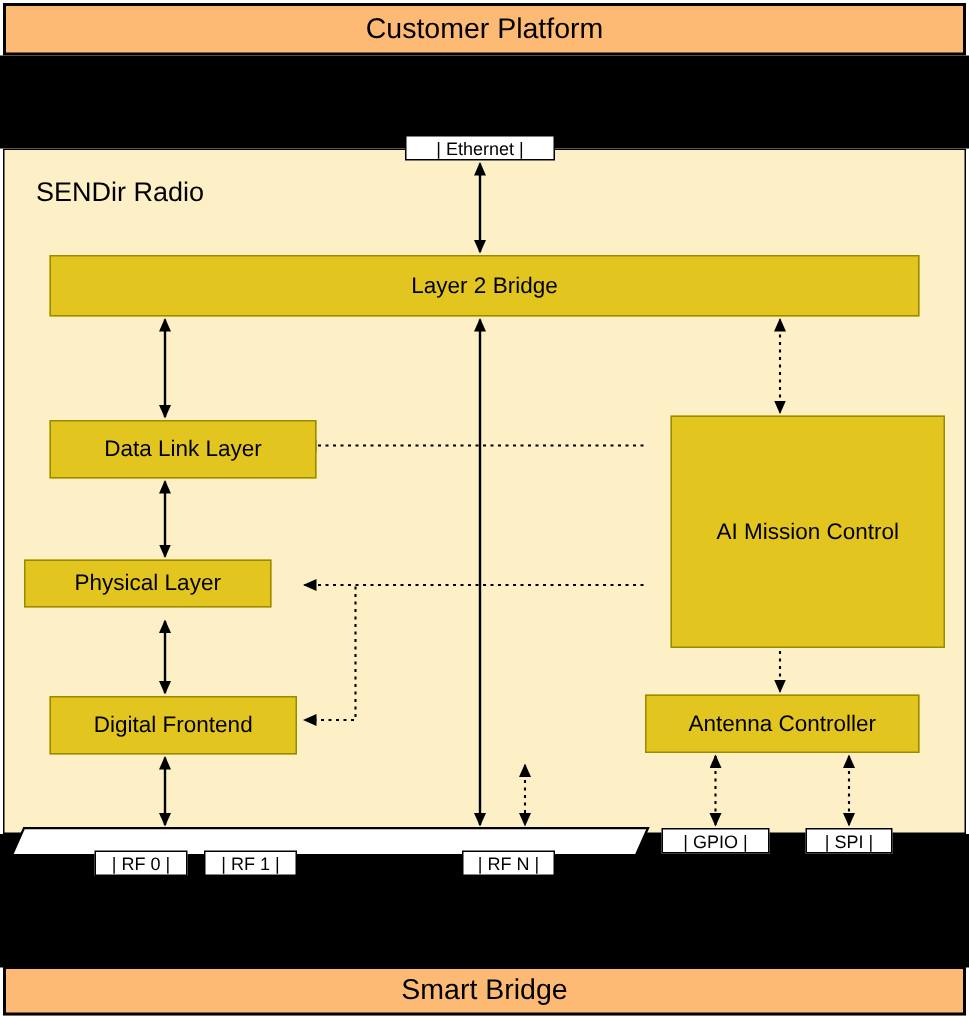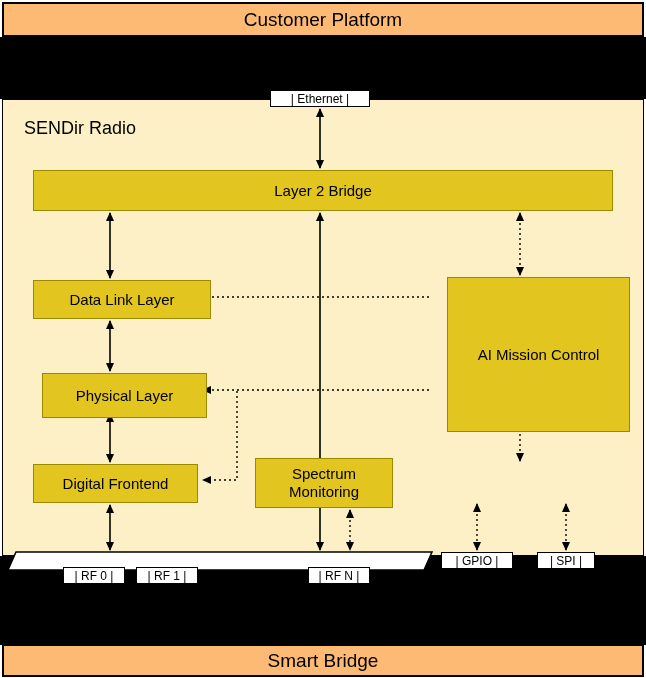--- a/index.html
+++ b/index.html
@@ -67,24 +67,24 @@
     <line class="dotted" x1="520" y1="434" x2="520" y2="461" marker-end="url(#ah)"></line>
     <line class="dotted" x1="350" y1="510" x2="350" y2="550" marker-start="url(#ah)" marker-end="url(#ah)"></line>
     <line class="dotted" x1="477" y1="504" x2="477" y2="550" marker-start="url(#ah)" marker-end="url(#ah)"></line>
     <line class="dotted" x1="566" y1="504" x2="566" y2="550" marker-start="url(#ah)" marker-end="url(#ah)"></line>
 
     <polygon class="bus-shape" points="16,552 432,552 424,570 8,570"></polygon>
   </svg>
 
   <div class="block" style="left:33px;top:170px;width:580px;height:41px">Layer 2 Bridge</div>
   <div class="block" style="left:33px;top:280px;width:178px;height:39px">Data Link Layer</div>
-  <div class="block" style="left:42px;top:373px;width:165px;height:45px">Physical Layer</div>
+  <div class="block" style="left:16px;top:373px;width:165px;height:32px">Physical Layer</div>
   <div class="block" style="left:33px;top:464px;width:165px;height:39px">Digital Frontend</div>
-  <div class="block" style="left:255px;top:458px;width:138px;height:50px">Spectrum Monitoring</div>
   <div class="block" style="left:447px;top:277px;width:183px;height:155px">AI Mission Control</div>
+  <div class="block" style="left:430px;top:463px;width:183px;height:39px">Antenna Controller</div>
 
   <div class="port" style="left:270px;top:90px;width:100px;height:17px">| Ethernet |</div>
   <div class="port" style="left:63px;top:567px;width:62px;height:17px">| RF 0 |</div>
   <div class="port" style="left:136px;top:567px;width:62px;height:17px">| RF 1 |</div>
   <div class="port" style="left:308px;top:567px;width:62px;height:17px">| RF N |</div>
   <div class="port" style="left:441px;top:552px;width:72px;height:17px">| GPIO |</div>
   <div class="port" style="left:537px;top:552px;width:58px;height:17px">| SPI |</div>
 
   <div class="frame" style="left:2px;top:644px;width:642px;height:33px">Smart Bridge</div>
 

